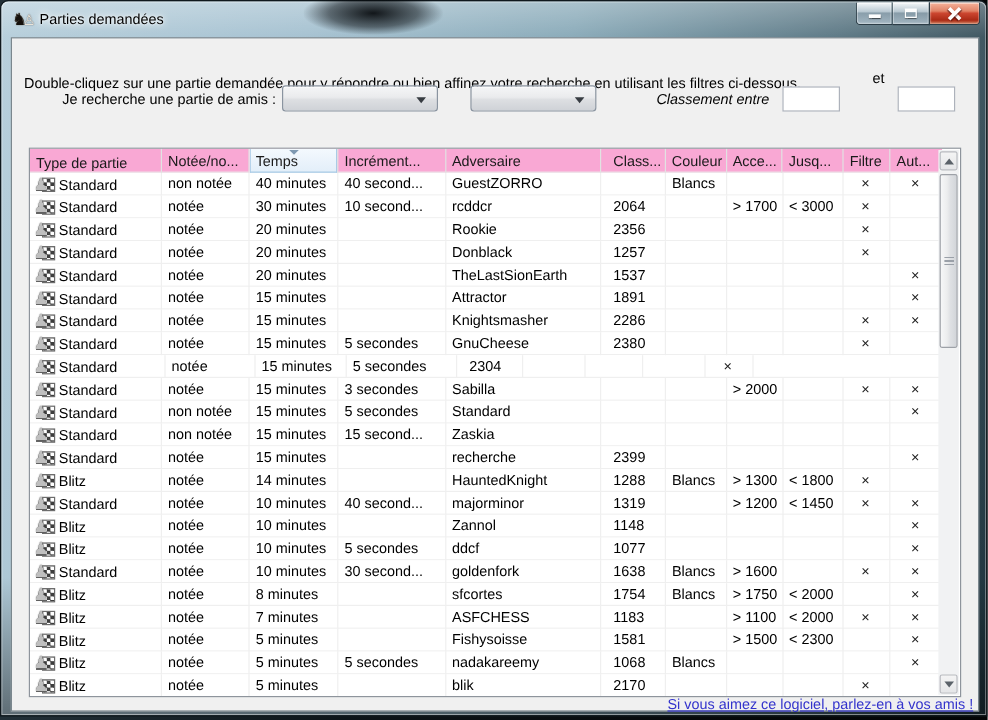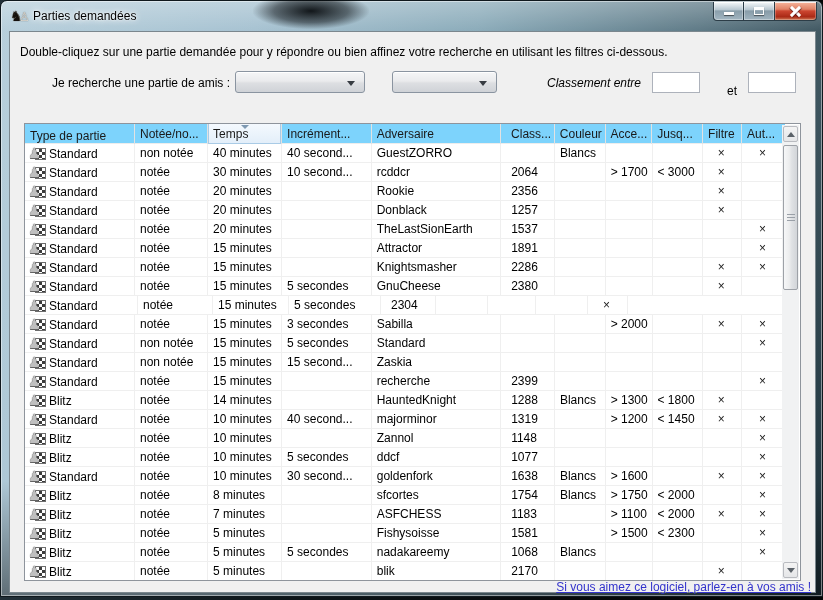--- a/index.html
+++ b/index.html
@@ -56,53 +56,53 @@
   .glyph-close { position:relative; width:13px; height:11px; }
   .glyph-close i { position:absolute; left:0; top:4px; width:13px; height:3px; background:#fff; box-shadow:0 1px 1px rgba(60,0,0,.6); }
   .glyph-close i:first-child { transform:rotate(45deg); }
   .glyph-close i:last-child  { transform:rotate(-45deg); }
 
   
   .client {
     position:absolute; left:8px; top:30px; width:807px; height:562px;
     background:#f0f0f0; border:1px solid rgba(45,65,76,.6);
   }
-  .intro { position:absolute; left:10px; top:13px; white-space:nowrap; }
+  .intro { position:absolute; left:10px; top:30px; white-space:nowrap; }
 
   .type-label { position:absolute; left:0; top:44px; width:220px; text-align:right; }
   .combo {
     position:absolute; height:22px; border:1px solid #8a94a0; border-radius:3px;
     background:linear-gradient(180deg,#f5f6f7 0%,#eaebed 45%,#dddfe2 55%,#cfd2d7 100%);
     box-shadow: inset 0 1px 0 #fff;
   }
   .combo-type { left:225px; top:39px; width:130px; }
   .combo-time { left:382px; top:39px; width:105px; }
   .combo-arrow {
     position:absolute; right:9px; top:9px; width:0; height:0;
     border-left:4px solid transparent; border-right:4px solid transparent; border-top:5px solid #373c42;
   }
   .classement-label { position:absolute; left:537px; top:44px;font-style:italic; }
   .rating-input {
     position:absolute; top:40px; width:48px; height:21px;
     border:1px solid #adb2bb; background:#fff; font:inherit; padding:0 3px;
   }
   .input-min { left:642px; }
-  .et-label { position:absolute; left:717px; top:52px;text-align:right; }
+  .et-label { position:absolute; left:717px; top:26px;text-align:right; }
   .input-max { left:738px; }
 
   .link { color:#3333cc; text-decoration:underline; cursor:pointer; white-space:nowrap; }
   .propose-link { position:absolute; left:10px; top:66px; }
   .footer-link { position:absolute; right:4px; top:548px; }
 
   
   .table-wrap {
     position:absolute; left:14px; top:91px; width:777px; height:458px;
     background:#fff; border:1px solid #8e949c; overflow:hidden;
   }
-  .header-row { display:flex; height:20px; background:#7dd3fc; border-bottom:1px solid #ededed; width:760px; }
+  .header-row { display:flex; height:20px; background:#f9a8d4; border-bottom:1px solid #ededed; width:760px; }
   .hcell {
     position:relative; padding:3px 0 0 5px; color:#1a1a1a; white-space:nowrap; overflow:hidden;
     border-right:1px solid #e2e2e2; height:20px;
   }
   .hcell.sorted {
     background:linear-gradient(180deg,#f4f9fe 0%,#e2eef9 100%);
     box-shadow: inset 1px 0 0 #a9cbe6, inset -1px 0 0 #a9cbe6, inset 0 -1px 0 #a9cbe6;
   }
   .sort-arrow {
     position:absolute; top:1px; left:50%; margin-left:-4px; width:0; height:0;

